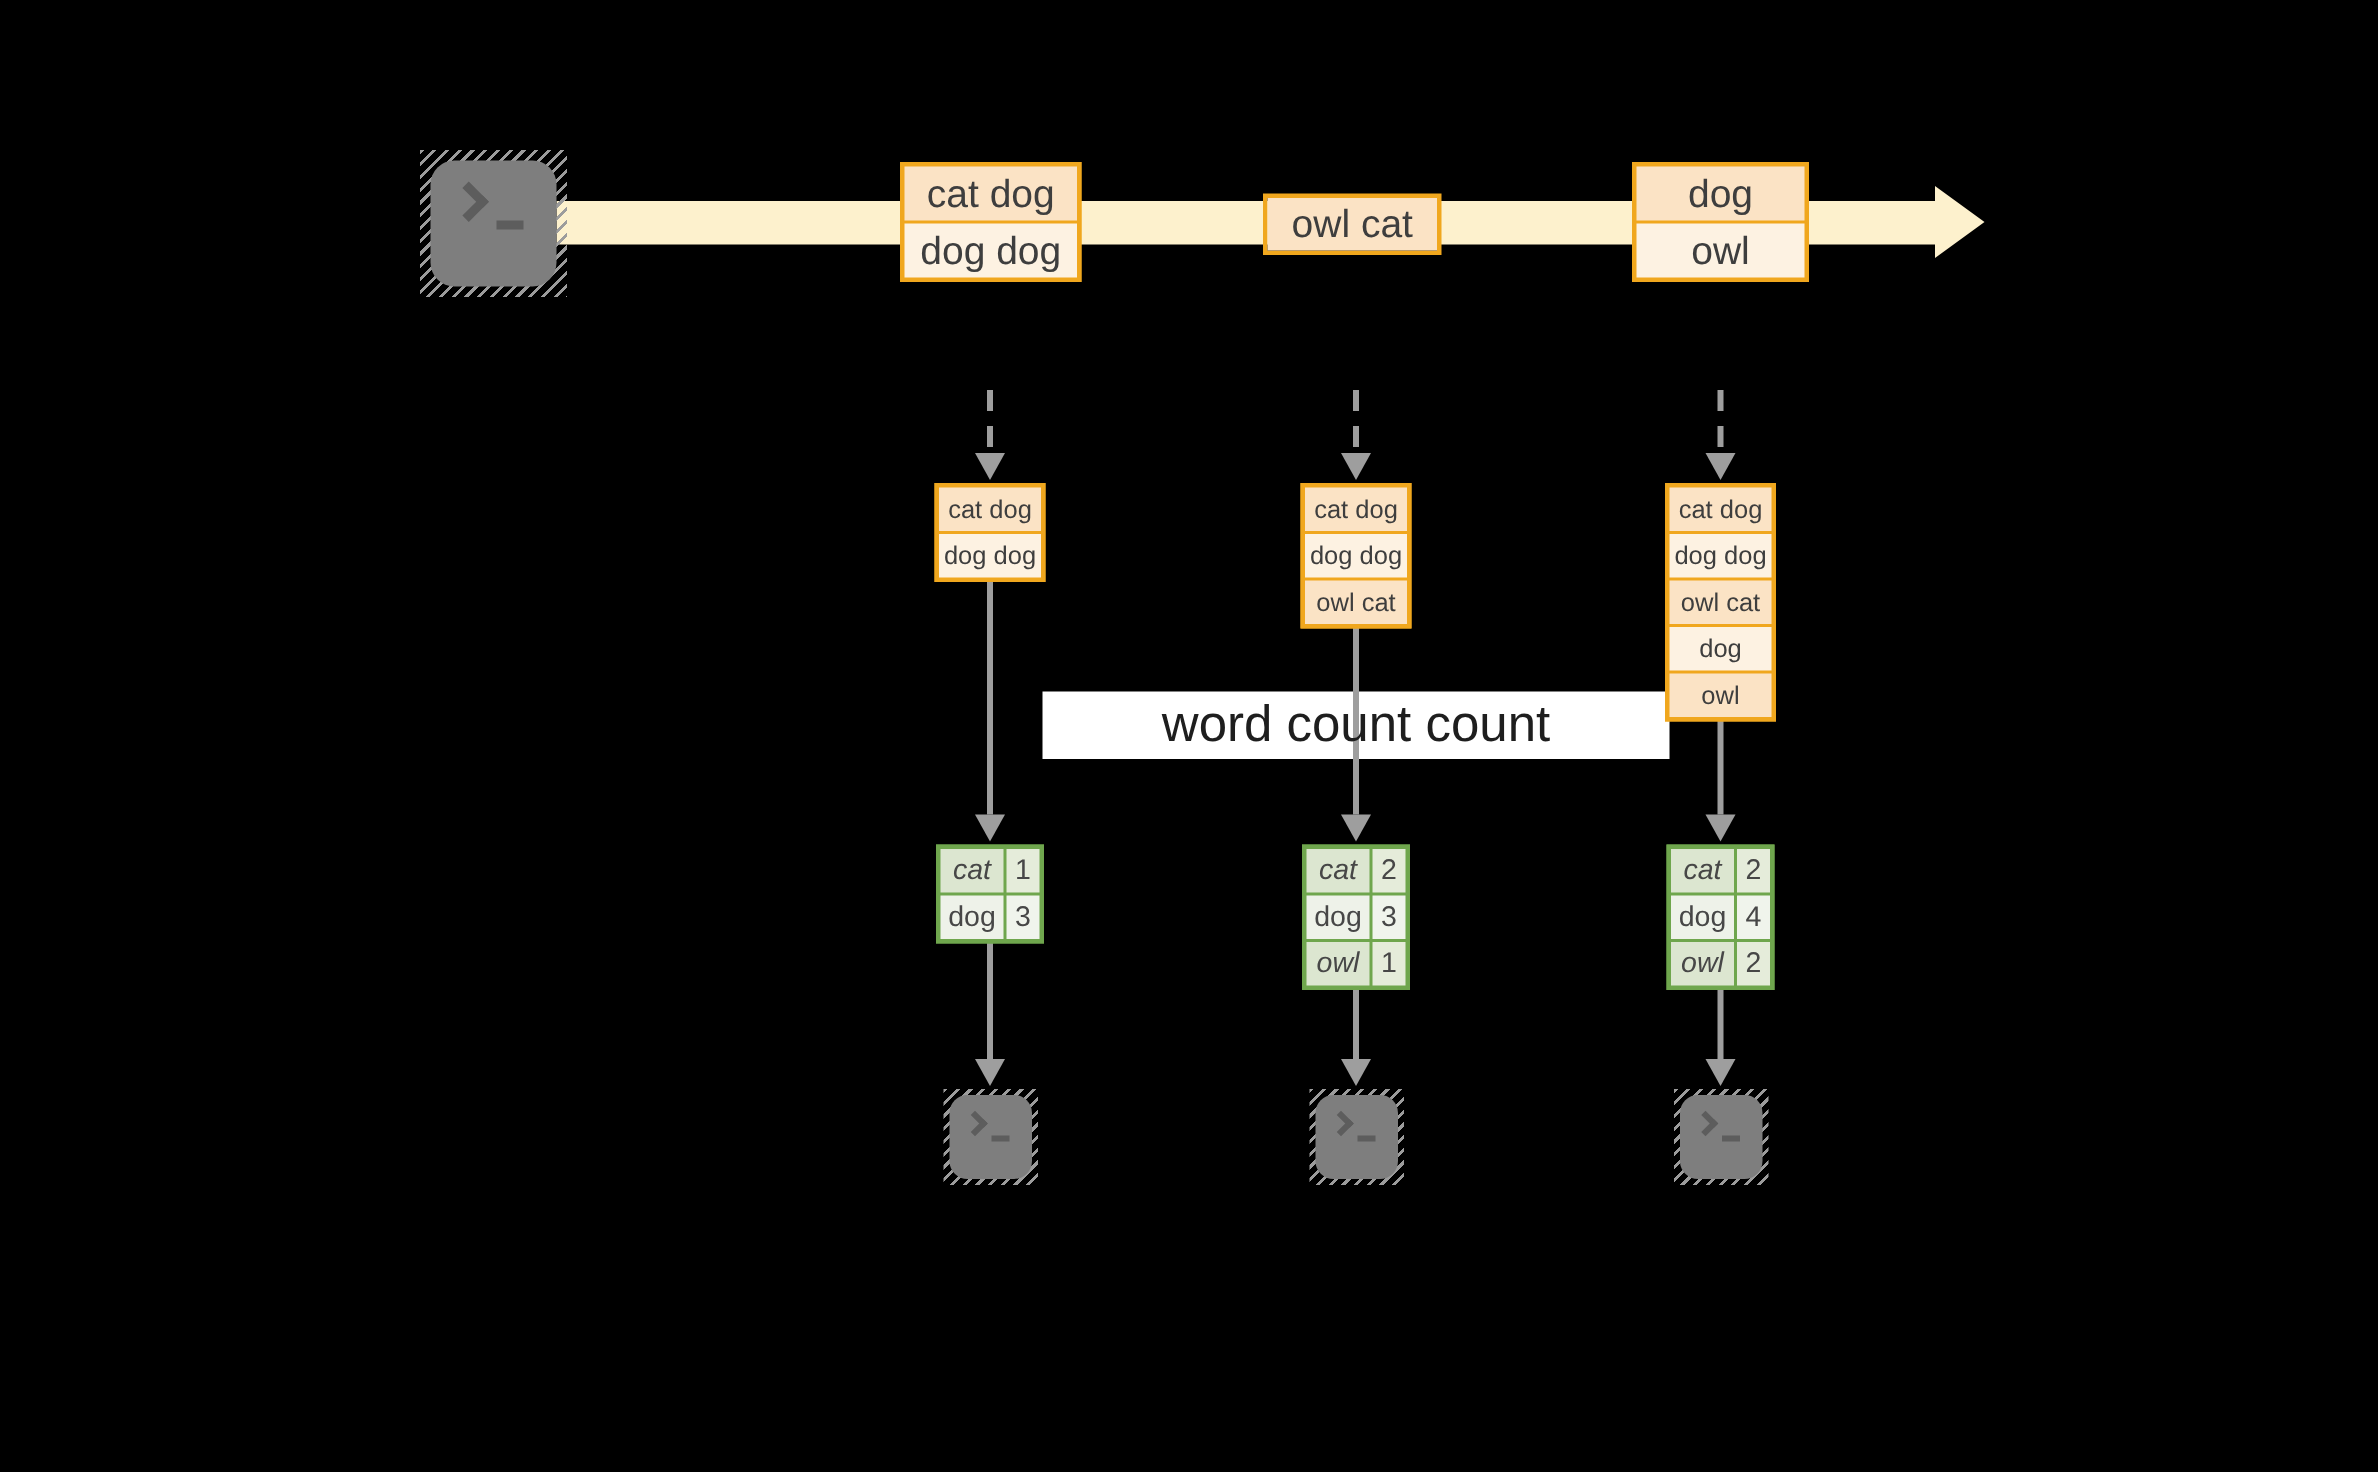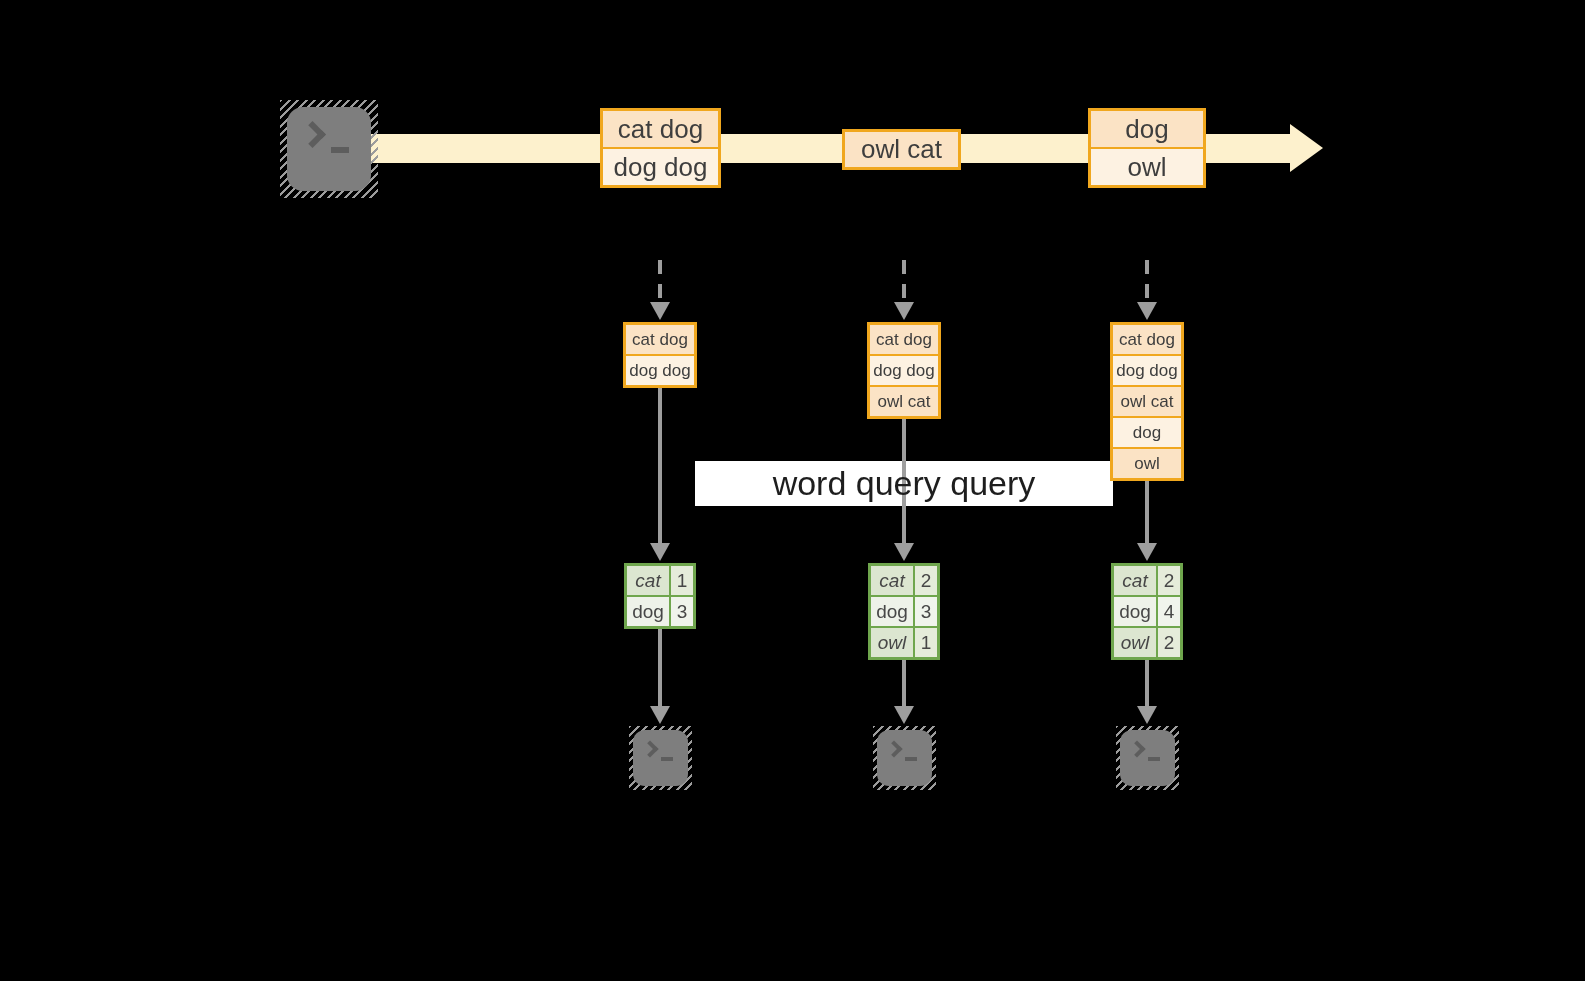--- a/index.html
+++ b/index.html
@@ -119,21 +119,21 @@
   </div>
   <div class="obox sbox sbox3">
     <div class="orow peach">cat dog</div>
     <div class="orow cream">dog dog</div>
     <div class="orow peach">owl cat</div>
     <div class="orow cream">dog</div>
     <div class="orow peach">owl</div>
   </div>
 
   <div class="qbox"></div>
-  <div class="qtext">word query query</div>
+  <div class="qtext">word count count</div>
 
   <div class="vline" style="left:658px;top:386px;height:157px;"></div>
   <div class="ahead" style="left:650px;top:543px;"></div>
   <div class="vline" style="left:902px;top:417px;height:126px;"></div>
   <div class="ahead" style="left:894px;top:543px;"></div>
   <div class="vline" style="left:1145px;top:479px;height:64px;"></div>
   <div class="ahead" style="left:1137px;top:543px;"></div>
 
   <div class="gtable gt1">
     <div class="grow grow-odd">

